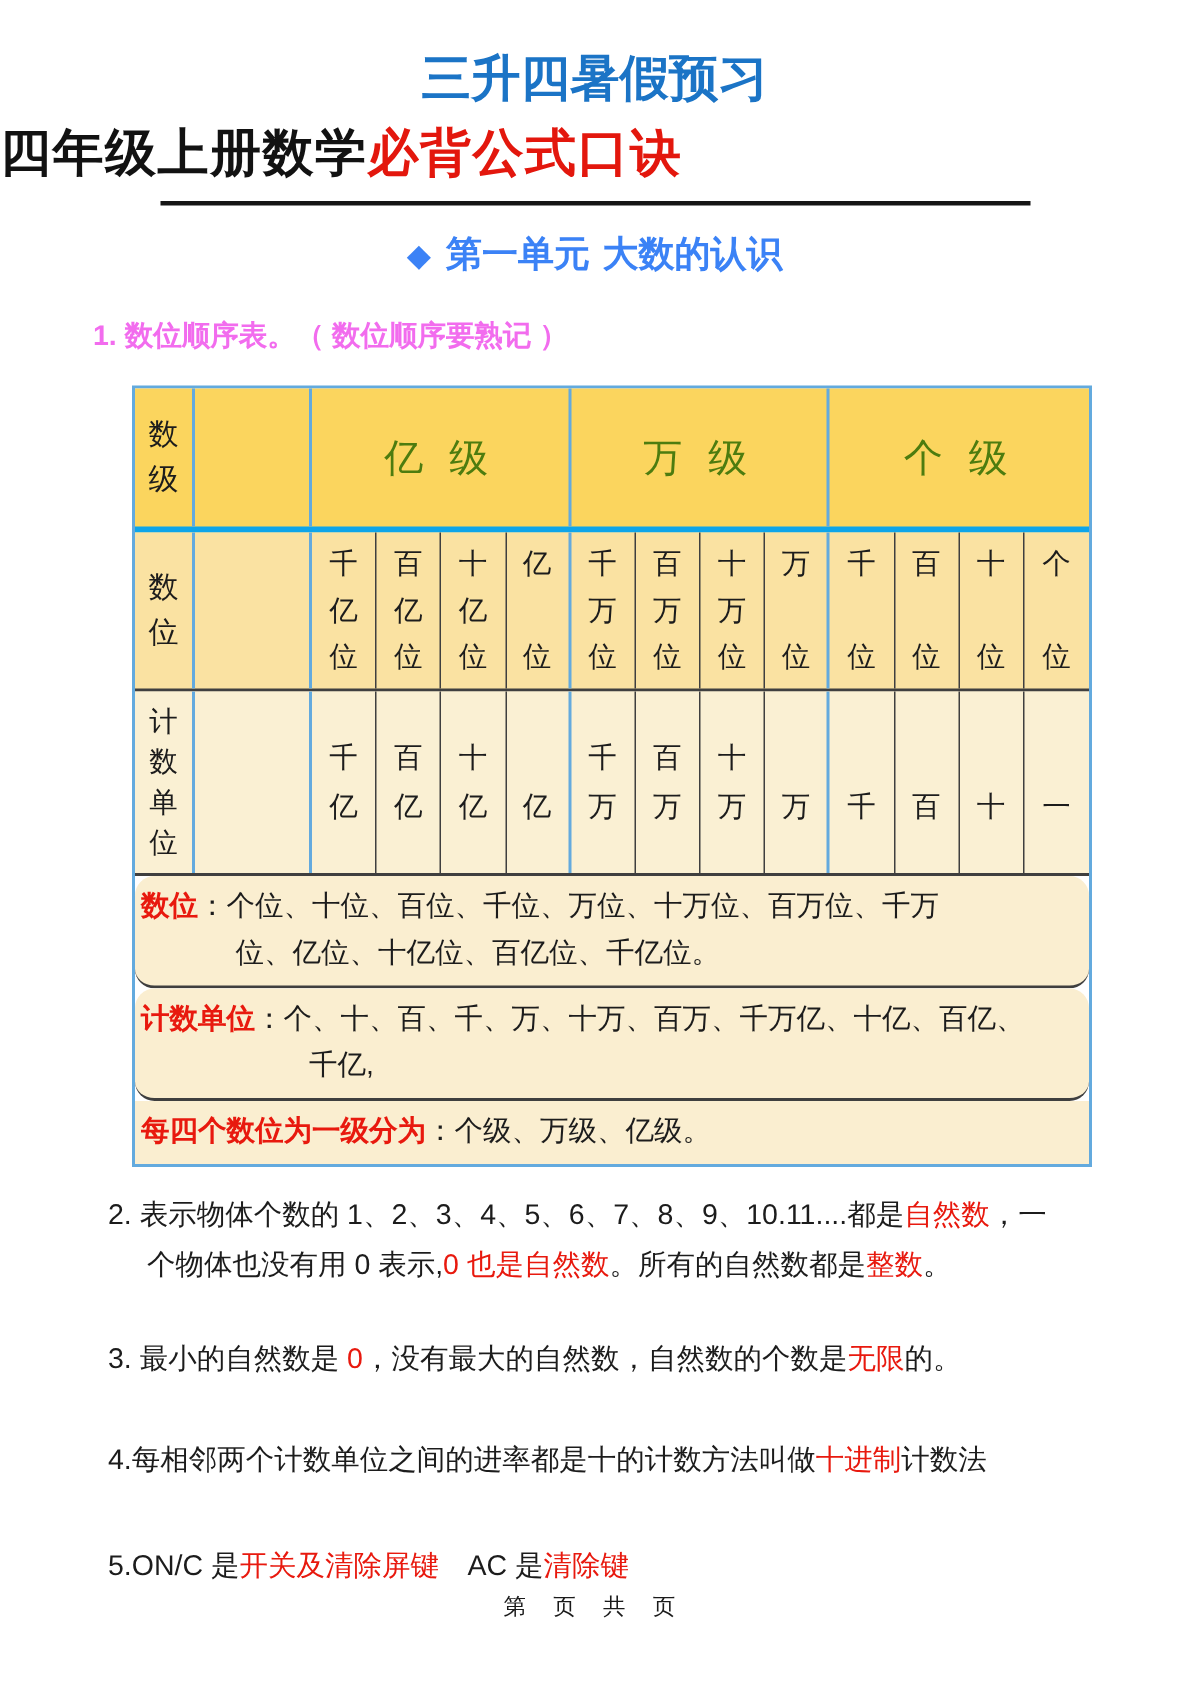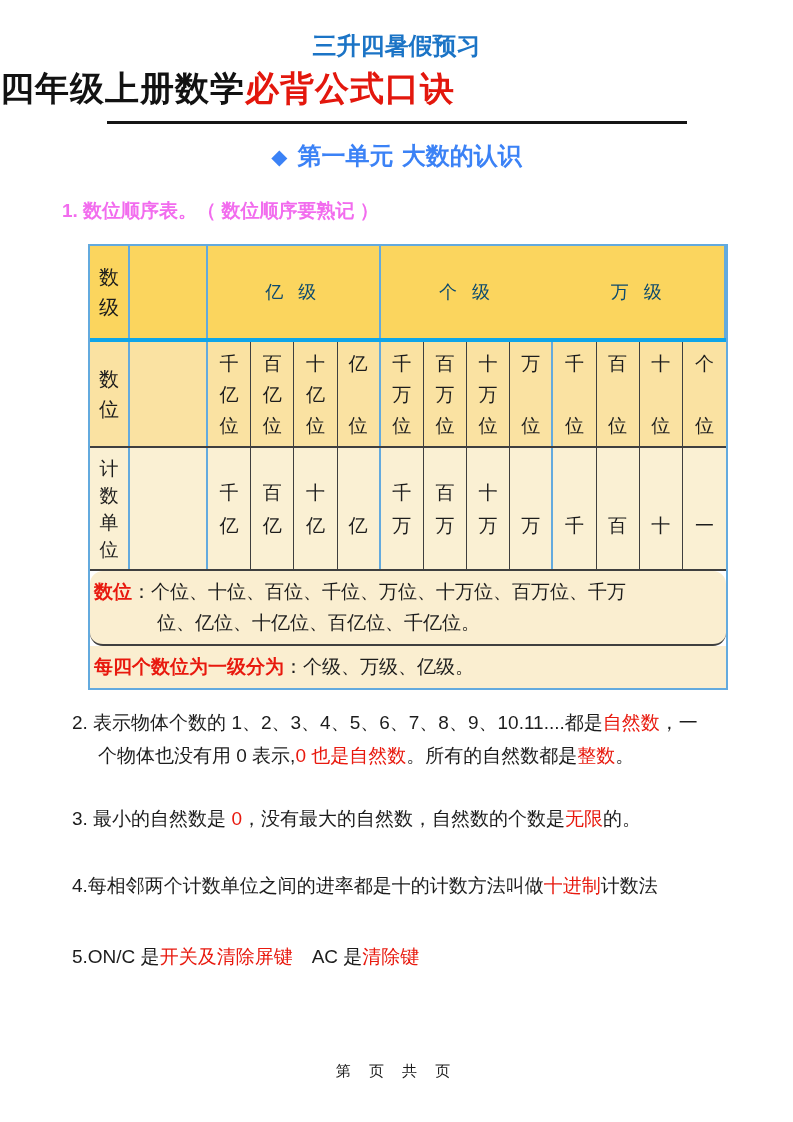--- a/index.html
+++ b/index.html
@@ -1,21 +1,21 @@
 <!DOCTYPE html>
 <html><head>
 <meta charset="utf-8">
 <style>
   html,body{margin:0;padding:0;}
   body{
     width:793px;height:1122px;background:#ffffff;position:relative;overflow:hidden;
     font-family:"Liberation Sans","DejaVu Sans",sans-serif;color:#1c1c1c;
   }
   .subtitle{
-    text-align:center;margin-top:30px;font-size:24px;font-weight:700;
+    text-align:center;margin-top:30px;font-size:33px;font-weight:700;
     color:#1b74c6;font-family:"DejaVu Serif","Liberation Serif",serif;
   }
   .main-title{
     text-align:left;margin-top:4px;font-size:34px;font-weight:700;
     color:#121212;font-family:"DejaVu Serif","Liberation Serif",serif;letter-spacing:1px;
   }
   .main-title .tred{color:#e3170d;}
   .rule{width:580px;height:3px;background:#151515;margin:9px auto 0;}
   .section-heading{
     text-align:center;margin-top:16px;font-size:24px;font-weight:700;
@@ -30,21 +30,21 @@
   }
   .trow{display:grid;grid-template-columns:40px 78px repeat(12,1fr);}
   .trow1{height:92px;background:#fbd55e;border-bottom:4px solid #0ea5e9;}
   .trow2{height:104px;background:#fae2a2;border-bottom:2px solid #3f3f3f;}
   .trow3{height:121px;background:#faf0d3;border-bottom:2px solid #3f3f3f;}
   .cell{display:flex;align-items:center;justify-content:center;box-sizing:border-box;}
   .bR{border-right:2px solid #63aade;}
   .bk{border-right:1px solid #3f3f3f;}
   .vwrap{width:1.15em;word-break:break-all;text-align:center;font-size:20px;line-height:30px;}
   .vwrap4{font-size:19px;line-height:27px;}
-  .gh{font-size:18px;letter-spacing:5px;color:#0c4a6e;}
+  .gh{font-size:26px;letter-spacing:5px;color:#4d7c0f;}
   .dcell{display:flex;flex-direction:column;align-items:center;justify-content:center;box-sizing:border-box;}
   .cl{height:31px;line-height:31px;font-size:19px;text-align:center;}
   .ul{height:33px;line-height:33px;font-size:19px;text-align:center;}
   .note{background:#faeed0;font-size:19px;line-height:31px;padding:5px 8px 6px 4px;}
   .nb{border-bottom:2px solid #3f3f3f;border-radius:13px;}
   .red{color:#e8190e;}
   .rlab{color:#e8190e;font-weight:700;}
   .cont1{padding-left:63px;}
   .cont2{padding-left:112px;}
 
@@ -74,22 +74,22 @@
 <div class="item1">1. 数位顺序表。（ 数位顺序要熟记 ）</div>
 
 <div class="ptable">
 
   <div class="trow trow1">
     <div class="cell bR">
         <div class="vwrap">数级</div>
       </div>
     <div class="cell bR"></div>
     <div class="cell bR gh" style="grid-column:span 4">亿 级</div>
+    <div class="cell bR gh" style="grid-column:span 4">万 级</div>
     <div class="cell gh" style="grid-column:span 4">个 级</div>
-    <div class="cell bR gh" style="grid-column:span 4">万 级</div>
   </div>
 
   <div class="trow trow2">
     <div class="cell bR">
         <div class="vwrap">数位</div>
       </div>
     <div class="cell bR"></div>
     <div class="dcell bk">
         <div class="cl">千</div>
         <div class="cl">亿</div>
@@ -205,20 +205,24 @@
         <div class="ul"></div>
         <div class="ul">一</div>
       </div>
   </div>
 
   <div class="note nb">
     <div><span class="rlab">数位</span><span>：个位、十位、百位、千位、万位、十万位、百万位、千万</span></div>
     <div class="cont1">位、亿位、十亿位、百亿位、千亿位。</div>
   </div>
 
+  <div class="note nb">
+    <div><span class="rlab">计数单位</span><span>：个、十、百、千、万、十万、百万、千万亿、十亿、百亿、</span></div>
+    <div class="cont2">千亿,</div>
+  </div>
 
   <div class="note">
     <div><span class="rlab">每四个数位为一级分为</span><span>：个级、万级、亿级。</span></div>
   </div>
 
 </div>
 
 <div class="items">
 
   <div class="pblock2">

